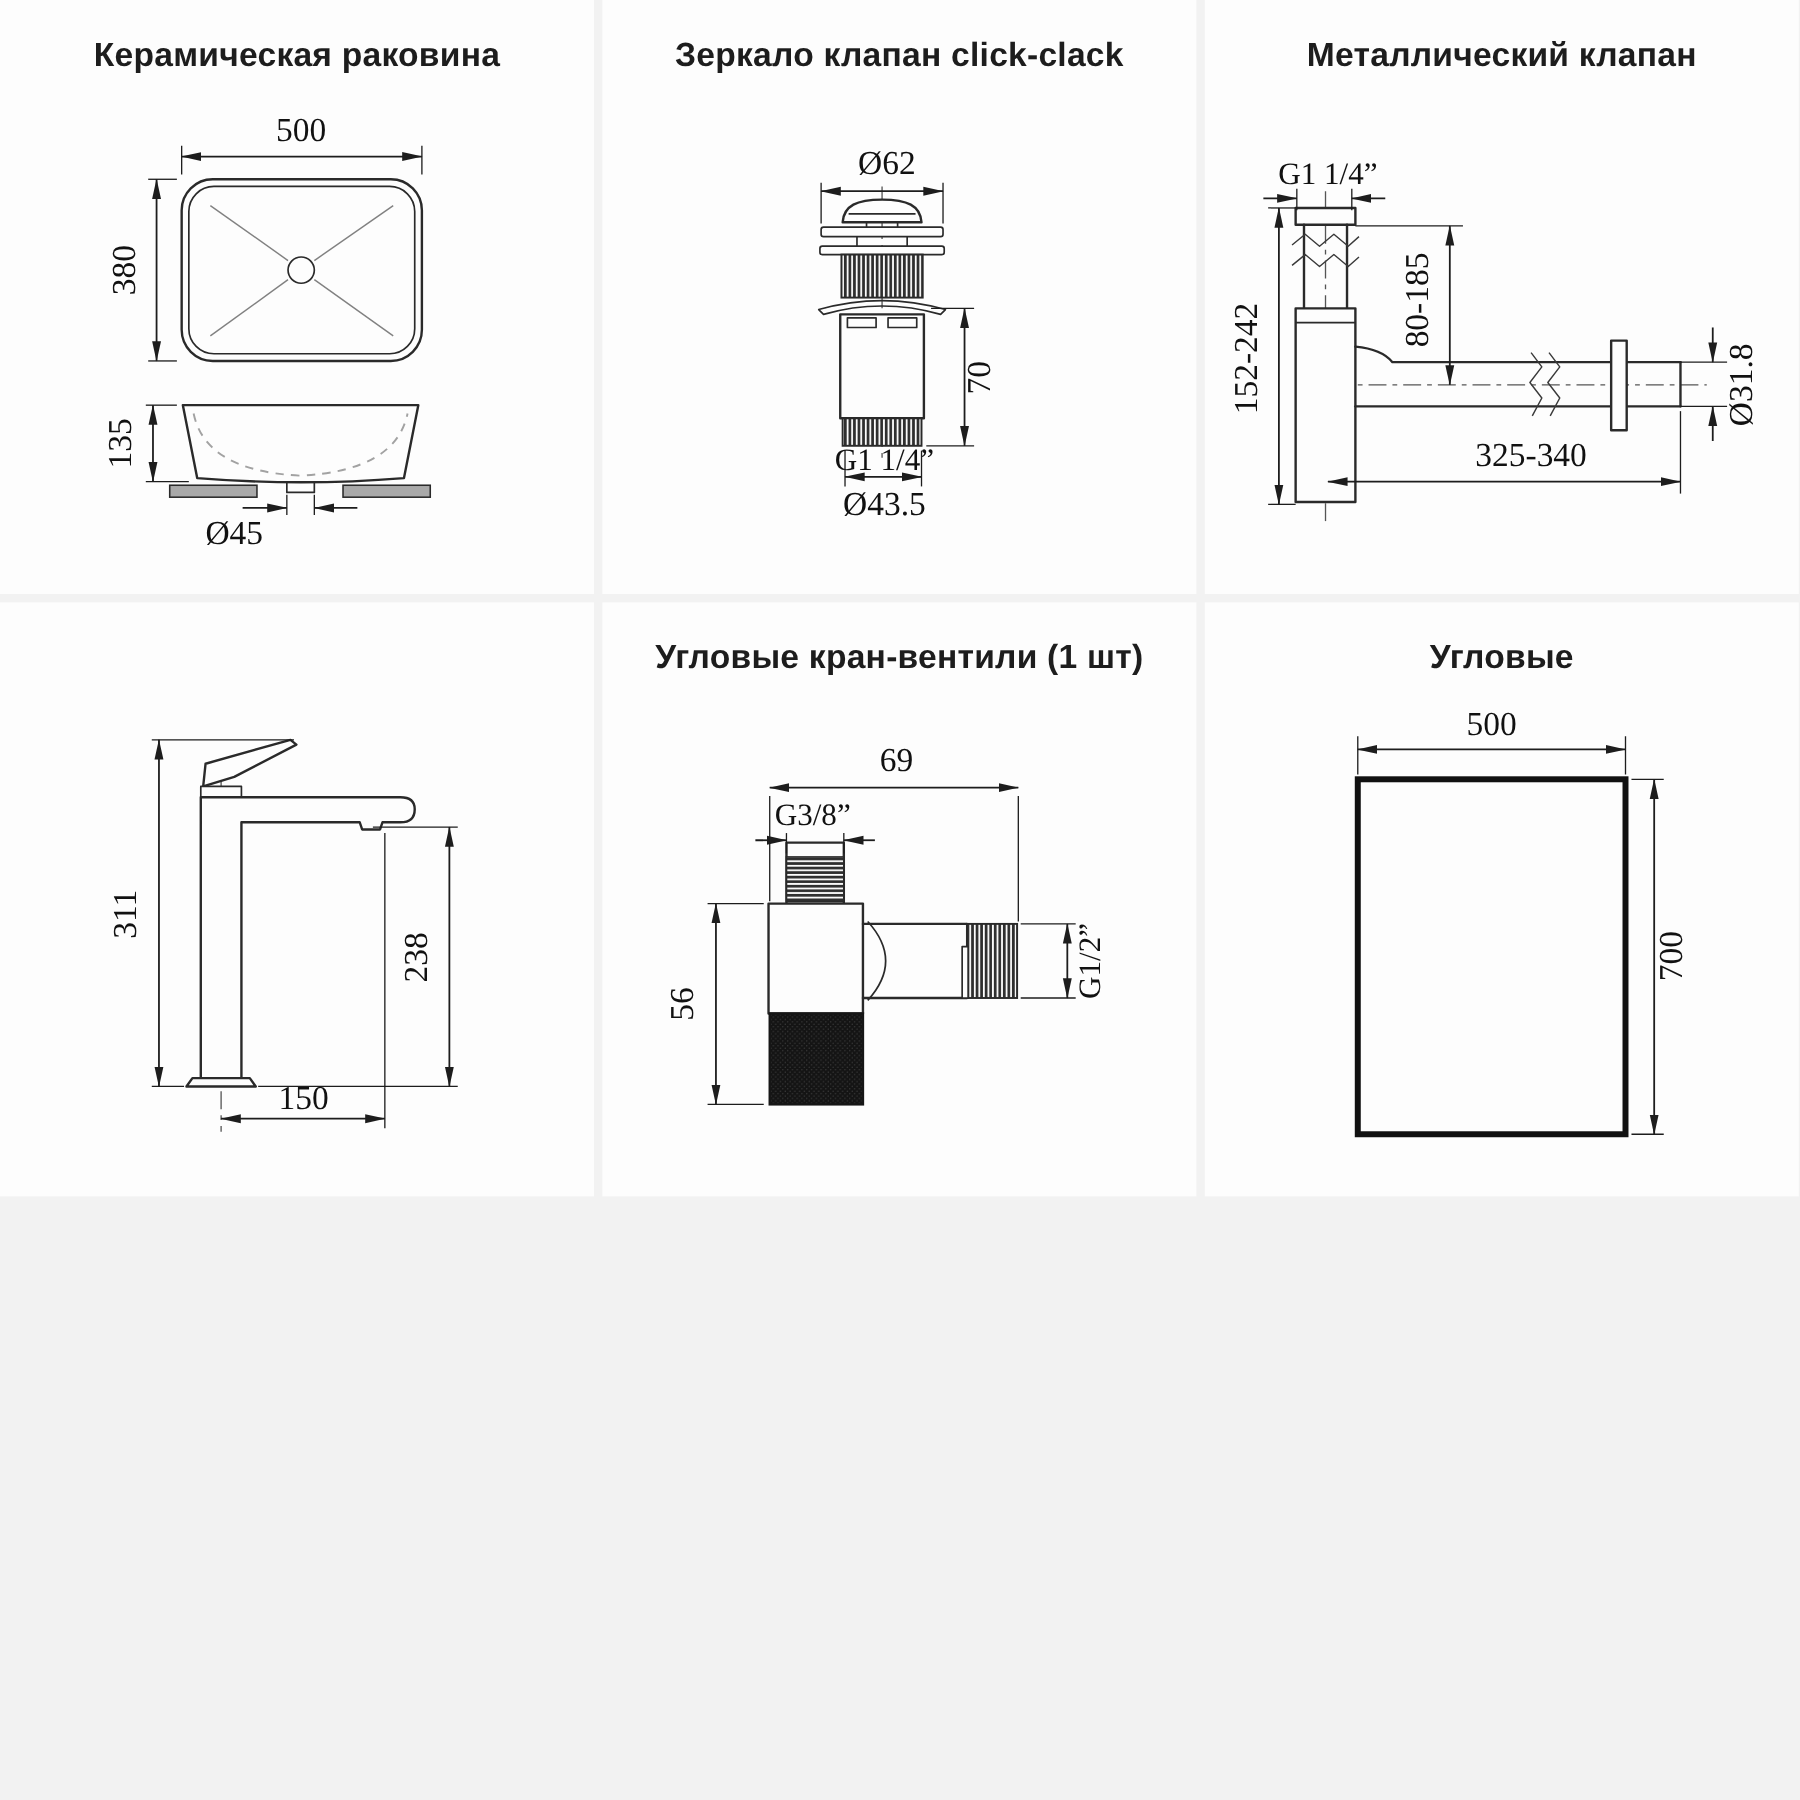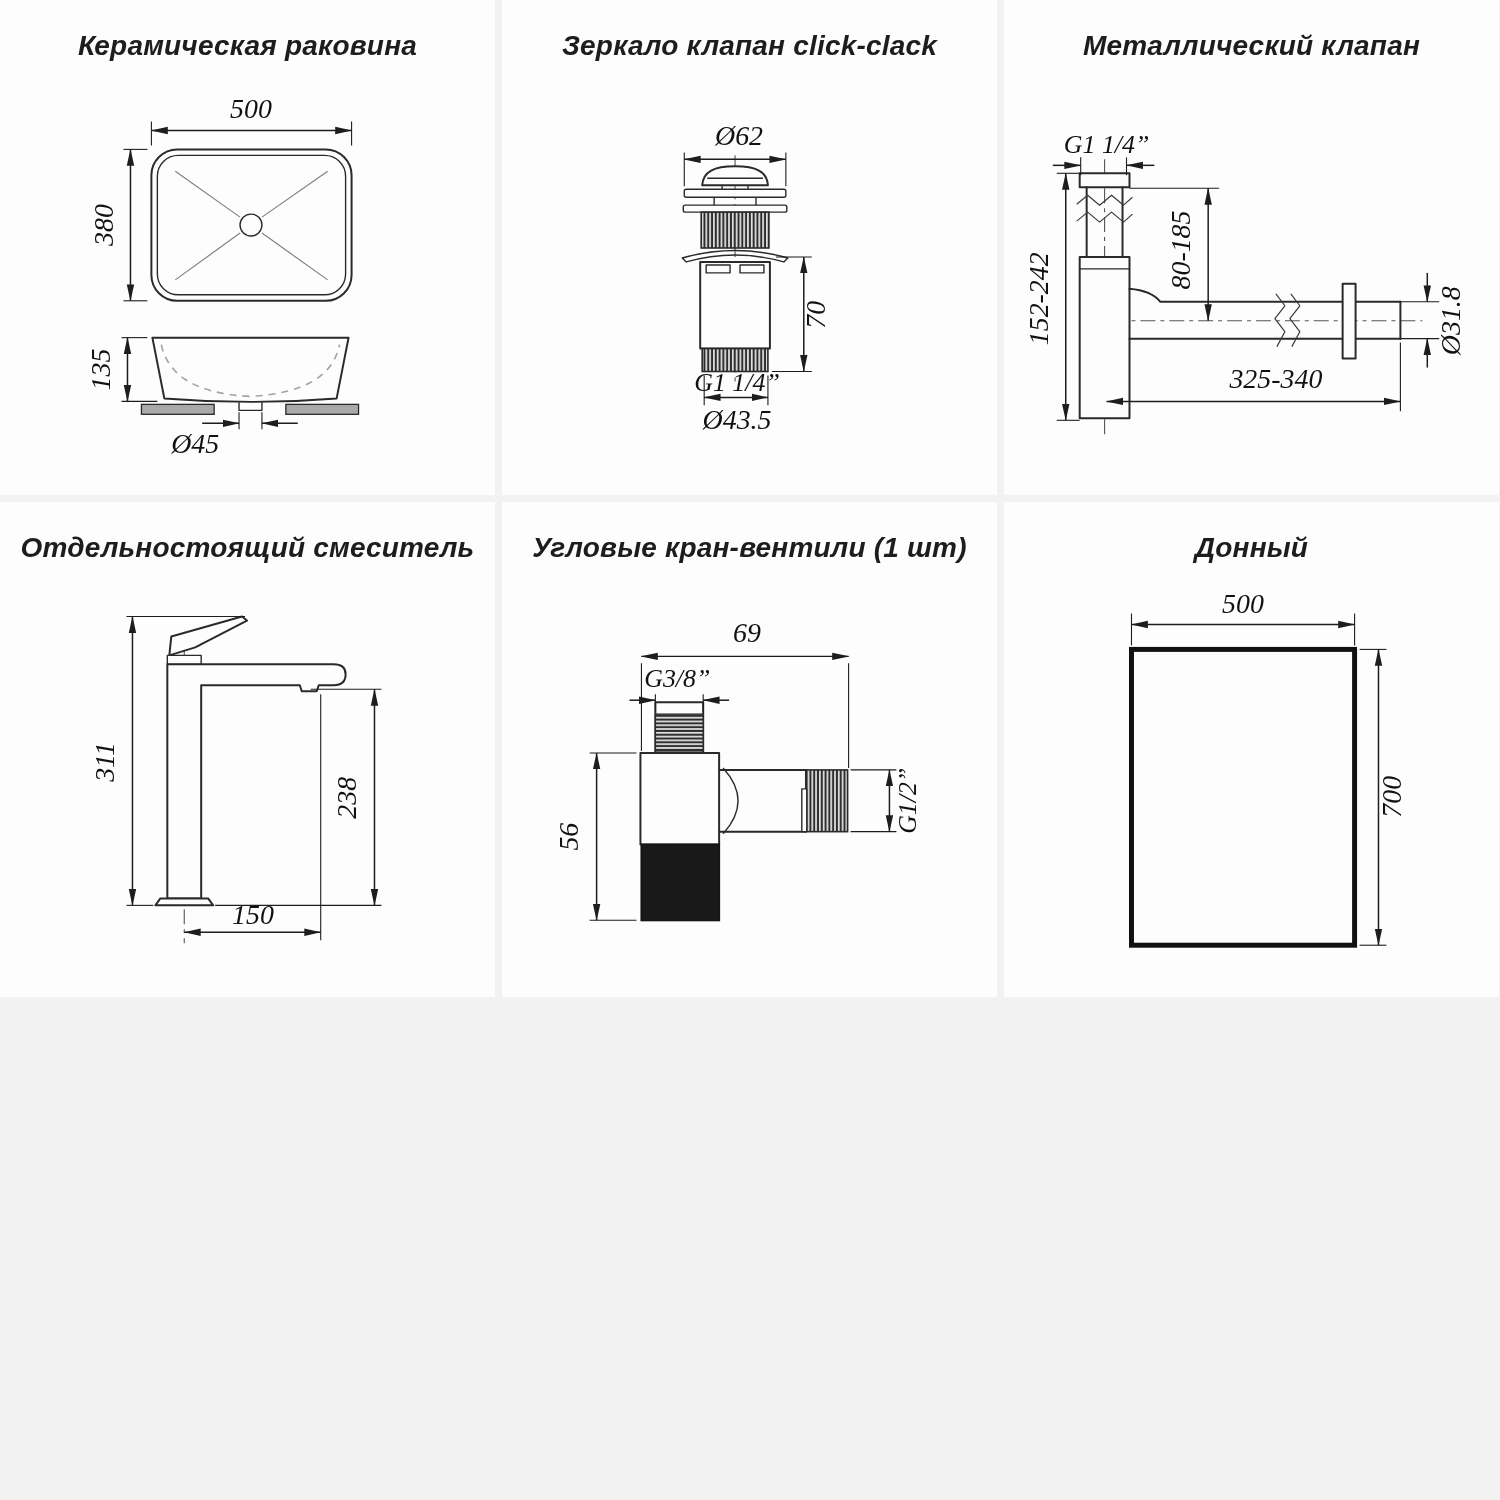--- a/index.html
+++ b/index.html
@@ -8,21 +8,20 @@
     background:#f2f2f2;
     font-family:"Liberation Sans","DejaVu Sans",sans-serif;
     position:relative;
   }
   .sheet{
     display:grid;
     grid-template-columns:repeat(3,495px);
     grid-template-rows:repeat(2,495px);
     gap:7px;
     width:1499px;
-    font-style:italic;
   }
   .panel{
     background:#fdfdfd;
     position:relative;
     overflow:hidden;
   }
   .panel h2{
     position:absolute;top:30px;left:0;right:0;
     margin:0;text-align:center;
     font-size:28px;font-weight:700;color:#1d1d1d;
@@ -205,21 +204,20 @@
       </g>
       <g>
         <line class="de" x1="398" y1="344" x2="398" y2="413"></line>
         <line class="d" x1="103" y1="403" x2="398" y2="403" marker-start="url(#arr)" marker-end="url(#arr)"></line>
         <text class="t" x="273" y="390" text-anchor="middle">325-340</text>
       </g>
     </svg>
   </section>
 
   <section class="panel">
-    <h2>Отдельностоящий смеситель</h2>
     <svg class="draw" viewBox="0 0 497 497">
       <g>
         <line class="cl" x1="185" y1="148" x2="185" y2="443"></line>
         <path class="o fw" d="M172,135 L243,115 L248,119 L196,146 L170,154 Z"></path>
         <rect class="o1 fw" x="168" y="154" width="34" height="9"></rect>
         <path class="o fw" d="M168,163 L335,163 Q347,163 347,173 Q347,184 335,184 L320,184 L318,190 L303,190 L301,184 L202,184 L202,398 L168,398 Z"></path>
         <path class="o fw" d="M161,398 L209,398 L214,405 L156,405 Z"></path>
       </g>
       <g>
         <line class="de" x1="127" y1="115" x2="246" y2="115"></line>
@@ -277,21 +275,21 @@
       <g>
         <line class="de" x1="350" y1="269" x2="396" y2="269"></line>
         <line class="de" x1="350" y1="331" x2="396" y2="331"></line>
         <line class="d" x1="389" y1="269" x2="389" y2="331" marker-start="url(#arr)" marker-end="url(#arr)"></line>
         <text class="ts" transform="translate(416 300) rotate(-90)" text-anchor="middle">G1/2”</text>
       </g>
     </svg>
   </section>
 
   <section class="panel">
-    <h2>Донный</h2>
+    <h2>Угловые</h2>
     <svg class="draw" viewBox="0 0 497 497">
       <rect x="128" y="148" width="224" height="297" fill="#fdfdfd" stroke="#111" stroke-width="5"></rect>
       <g>
         <line class="de" x1="128" y1="112" x2="128" y2="144"></line>
         <line class="de" x1="352" y1="112" x2="352" y2="144"></line>
         <line class="d" x1="128" y1="123" x2="352" y2="123" marker-start="url(#arr)" marker-end="url(#arr)"></line>
         <text class="t" x="240" y="111" text-anchor="middle">500</text>
       </g>
       <g>
         <line class="de" x1="357" y1="148" x2="384" y2="148"></line>

